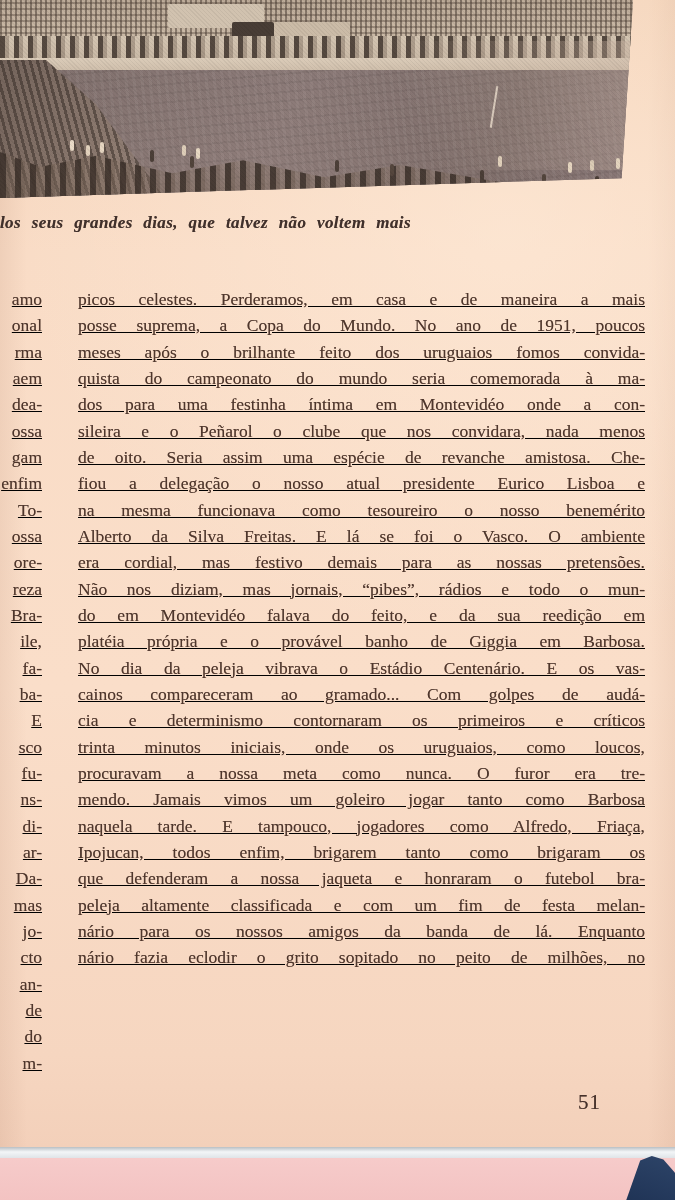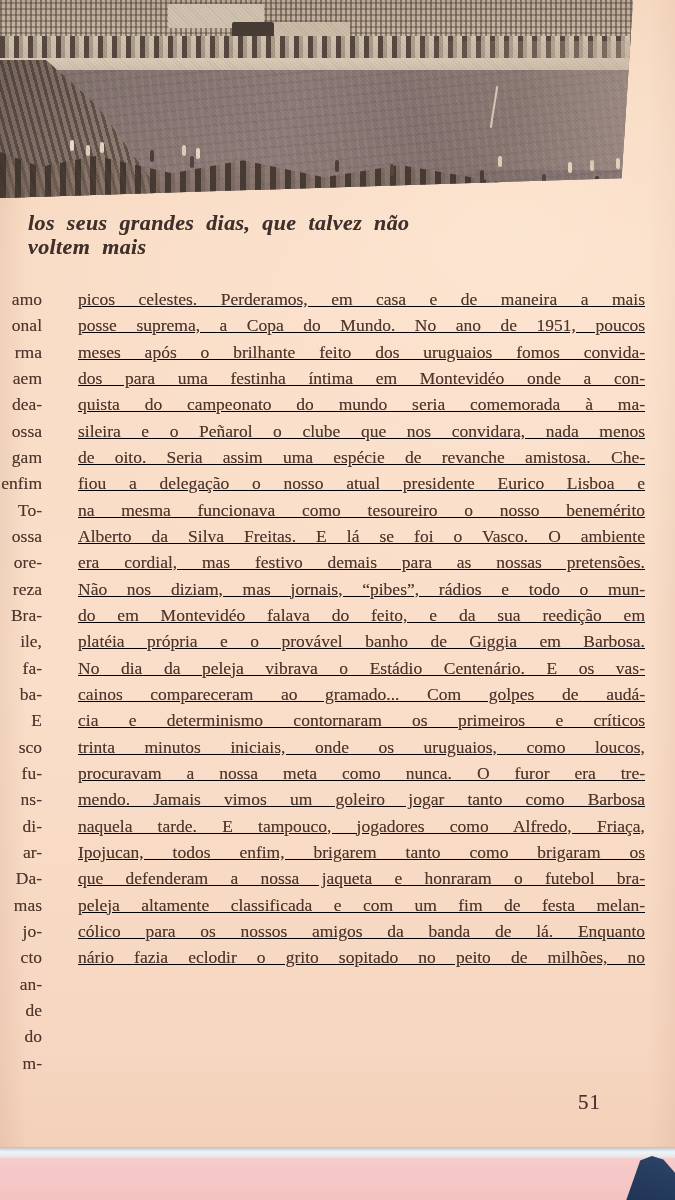--- a/index.html
+++ b/index.html
@@ -57,25 +57,25 @@
     box-shadow:40px 6px 0 #352c26,185px 10px 0 #2e2621,240px 14px 0 #382e27,
                330px 20px 0 #2c241f,392px 24px 0 #352c25,445px 26px 0 #2b231e;}
   .ph-streak{left:493px;top:86px;width:2px;height:42px;background:rgba(234,224,208,.8);transform:rotate(9deg);}
   .ph-tone{left:0;top:0;width:100%;height:100%;
     background:
       repeating-linear-gradient(45deg, rgba(0,0,0,.05) 0 1px, rgba(0,0,0,0) 1px 3px),
       linear-gradient(rgba(244,205,185,.10), rgba(244,205,185,.16));}
 
   
   .caption{position:absolute;left:0;top:211px;width:440px;
-    font-style:italic;font-weight:700;font-size:22px;line-height:24px;
+    font-style:italic;font-weight:700;font-size:17px;line-height:24px;
     letter-spacing:.4px;word-spacing:6px;color:#40302b;
-    text-shadow:0 0 .5px rgba(64,48,43,.55);margin-left:28px;}
+    text-shadow:0 0 .5px rgba(64,48,43,.55);}
   .textgrid{position:absolute;left:0;top:286px;width:675px;}
-  .frag-col{position:absolute;left:0;top:0;width:42px;text-align:right;}
+  .frag-col{position:absolute;left:0;top:0;width:42px;text-align:right;text-decoration:underline;}
   .body-col{position:absolute;left:78px;top:0;width:567px;text-decoration:underline;}
   .frag-col div,.body-col div{
     height:26.34px;line-height:26.34px;font-size:17.5px;color:#4e362c;
     text-shadow:0 0 .5px rgba(78,54,44,.5);white-space:normal;}
   .body-col div{text-align:justify;text-align-last:justify;}
   .page-number{position:absolute;left:578px;top:1090px;font-size:21px;
     color:#45302a;letter-spacing:1px;text-shadow:0 0 .5px rgba(69,48,42,.5);}
 
   
   .edge-strip{position:absolute;left:0;top:1147px;width:675px;height:11px;
@@ -141,42 +141,42 @@
           <div>cto</div>
           <div>an-</div>
           <div>de</div>
           <div>do</div>
           <div>m-</div>
         </div>
       <div class="body-col">
           <div>picos celestes. Perderamos, em casa e de maneira a mais</div>
           <div>posse suprema, a Copa do Mundo. No ano de 1951, poucos</div>
           <div>meses após o brilhante feito dos uruguaios fomos convida-</div>
+          <div>quista do campeonato do mundo seria comemorada à ma-</div>
           <div>dos para uma festinha íntima em Montevidéo onde a con-</div>
-          <div>quista do campeonato do mundo seria comemorada à ma-</div>
           <div>sileira e o Peñarol o clube que nos convidara, nada menos</div>
           <div>de oito. Seria assim uma espécie de revanche amistosa. Che-</div>
           <div>fiou a delegação o nosso atual presidente Eurico Lisboa e</div>
           <div>na mesma funcionava como tesoureiro o nosso benemérito</div>
           <div>Alberto da Silva Freitas. E lá se foi o Vasco. O ambiente</div>
           <div>era cordial, mas festivo demais para as nossas pretensões.</div>
           <div>Não nos diziam, mas jornais, “pibes”, rádios e todo o mun-</div>
           <div>do em Montevidéo falava do feito, e da sua reedição em</div>
           <div>platéia própria e o provável banho de Giggia em Barbosa.</div>
           <div>No dia da peleja vibrava o Estádio Centenário. E os vas-</div>
           <div>cainos compareceram ao gramado... Com golpes de audá-</div>
           <div>cia e determinismo contornaram os primeiros e críticos</div>
           <div>trinta minutos iniciais, onde os uruguaios, como loucos,</div>
           <div>procuravam a nossa meta como nunca. O furor era tre-</div>
           <div>mendo. Jamais vimos um goleiro jogar tanto como Barbosa</div>
           <div>naquela tarde. E tampouco, jogadores como Alfredo, Friaça,</div>
           <div>Ipojucan, todos enfim, brigarem tanto como brigaram os</div>
           <div>que defenderam a nossa jaqueta e honraram o futebol bra-</div>
           <div>peleja altamente classificada e com um fim de festa melan-</div>
-          <div>cólico para os nossos amigos da banda de lá. Enquanto</div>
+          <div>nário para os nossos amigos da banda de lá. Enquanto</div>
           <div>nário fazia eclodir o grito sopitado no peito de milhões, no</div>
         </div>
     </div>
 
     <div class="page-number">51</div>
   </div>
 
   <div class="edge-strip"></div>
   <div class="surface"></div>
   <div class="wedge"></div>

